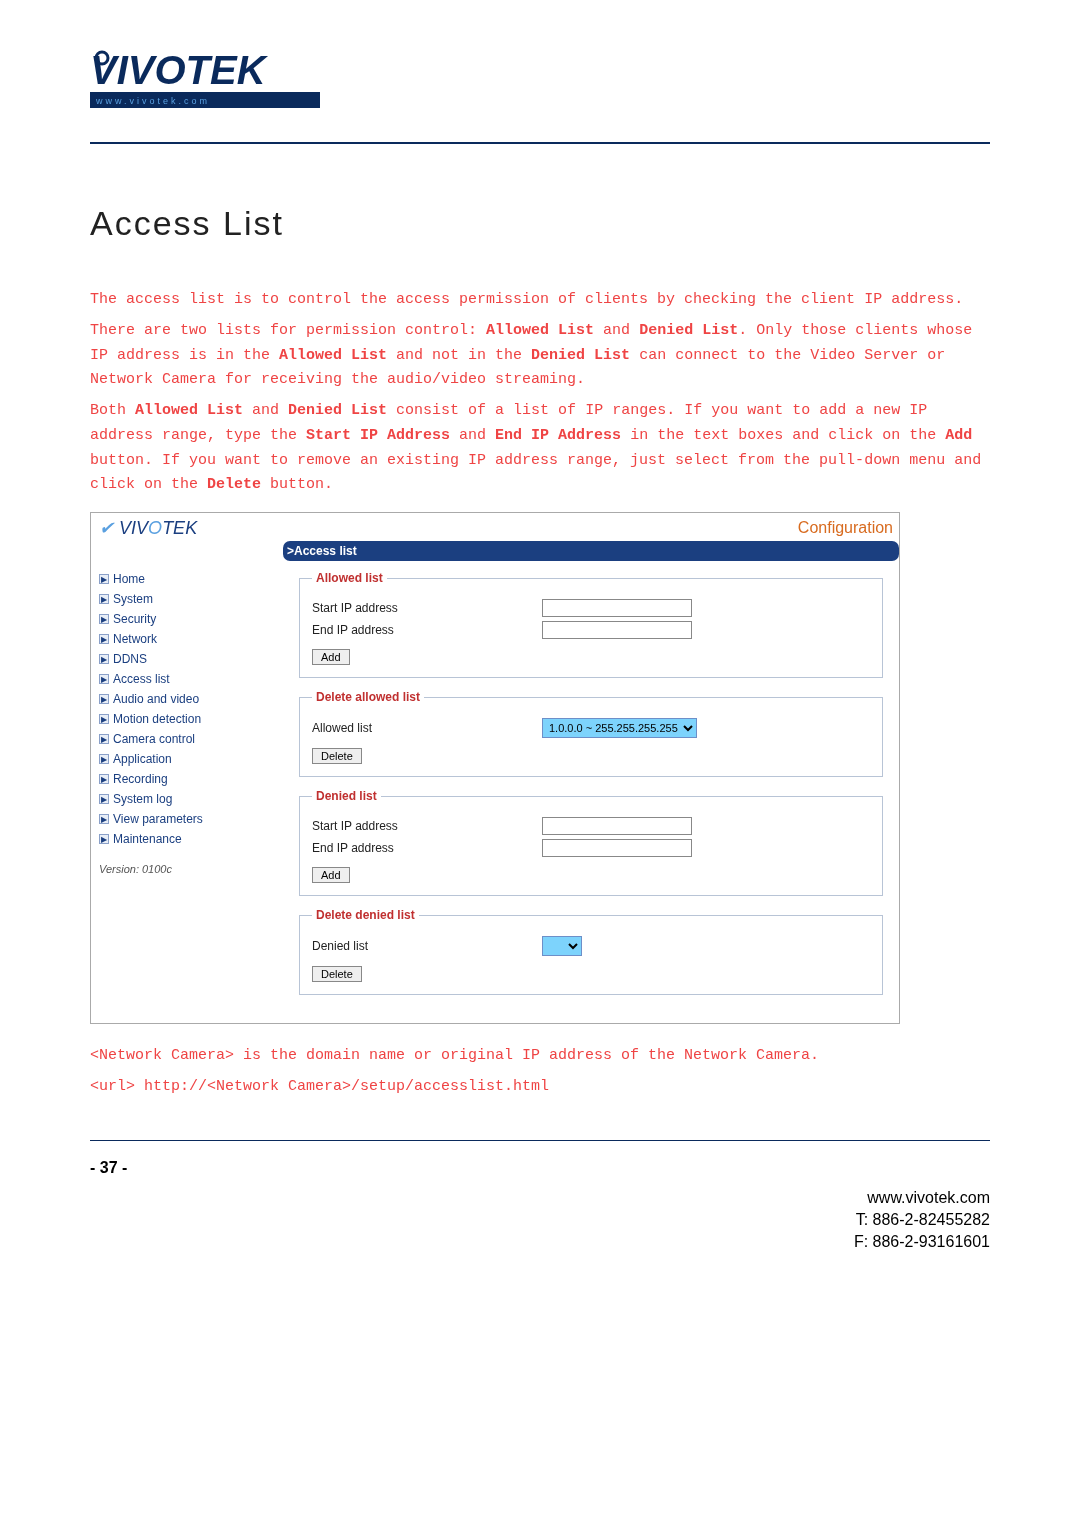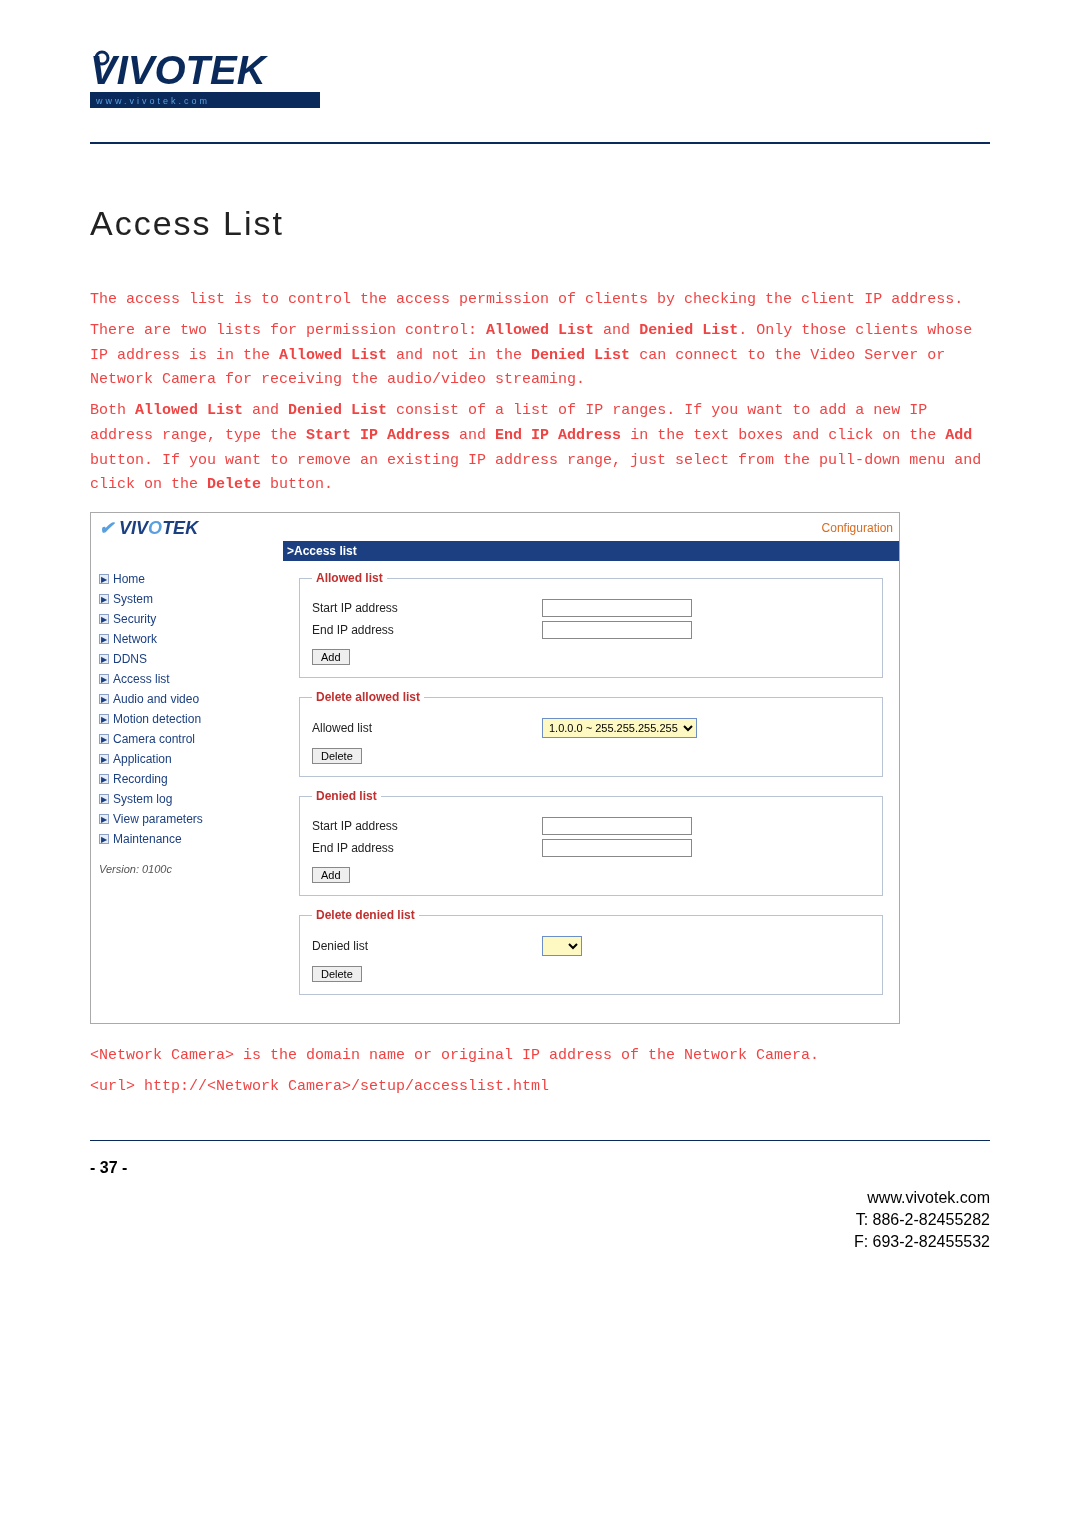--- a/index.html
+++ b/index.html
@@ -43,29 +43,30 @@
     width: 810px;
     background: #fff;
   }
   .ss-top {
     background: #fff;
     display:flex;
     justify-content: space-between;
     align-items:center;
     padding: 4px 6px 2px 8px;
   }
-  .ss-logo-small { font-weight:bold; font-style:italic; color:#1b3f80; font-size:18px;}
-  .ss-config { color:#d86b1f; font-size:12px; }
+  .ss-logo-small { font-weight:normal; font-style:italic; color:#1b3f80; font-size:18px;}
+  .ss-config { color:#d86b1f; font-size:16px; }
   .ss-titlebar {
     background: #1b3f80;
     color:#fff;
     font-size:12px;
     font-weight:bold;
     padding: 3px 4px;
     margin: 0 0 0 192px;
+    border-radius: 7px;
   }
   .ss-body { display:flex; }
   .ss-side {
     width: 192px;
     padding: 8px 4px 8px 8px;
     font-size: 12px;
     color:#1b3f80;
   }
   .ss-side-item {
     display:flex;
@@ -106,21 +107,21 @@
   .row label { width: 230px; color:#222; }
   .txt {
     width: 150px;
     height: 18px;
     border:1px solid #888;
     background:#fff;
   }
   .sel {
     height:20px;
     border:1px solid #6d8fc8;
-    background:#fef9c3;
+    background:#7dd3fc;
     font-size:11px;
     padding: 1px 2px;
   }
   .btn {
     border:1px solid #888;
     background:#efefef;
     font-size:11px;
     padding: 1px 8px;
     margin-top:6px;
     cursor:pointer;
@@ -286,16 +287,16 @@
   </div>
 
   <p class="body-text">&lt;Network Camera&gt; is the domain name or original IP address of the Network Camera.</p>
   <p class="body-text">&lt;url&gt; http://&lt;Network Camera&gt;/setup/accesslist.html</p>
 
   <div class="footer-rule"></div>
   <div class="page-num">- 37 -</div>
   <div class="footer-info">
     <div>www.vivotek.com</div>
     <div>T: 886-2-82455282</div>
-    <div>F: 693-2-82455532</div>
+    <div>F: 886-2-93161601</div>
   </div>
 
 </div>
 
 </body></html>

